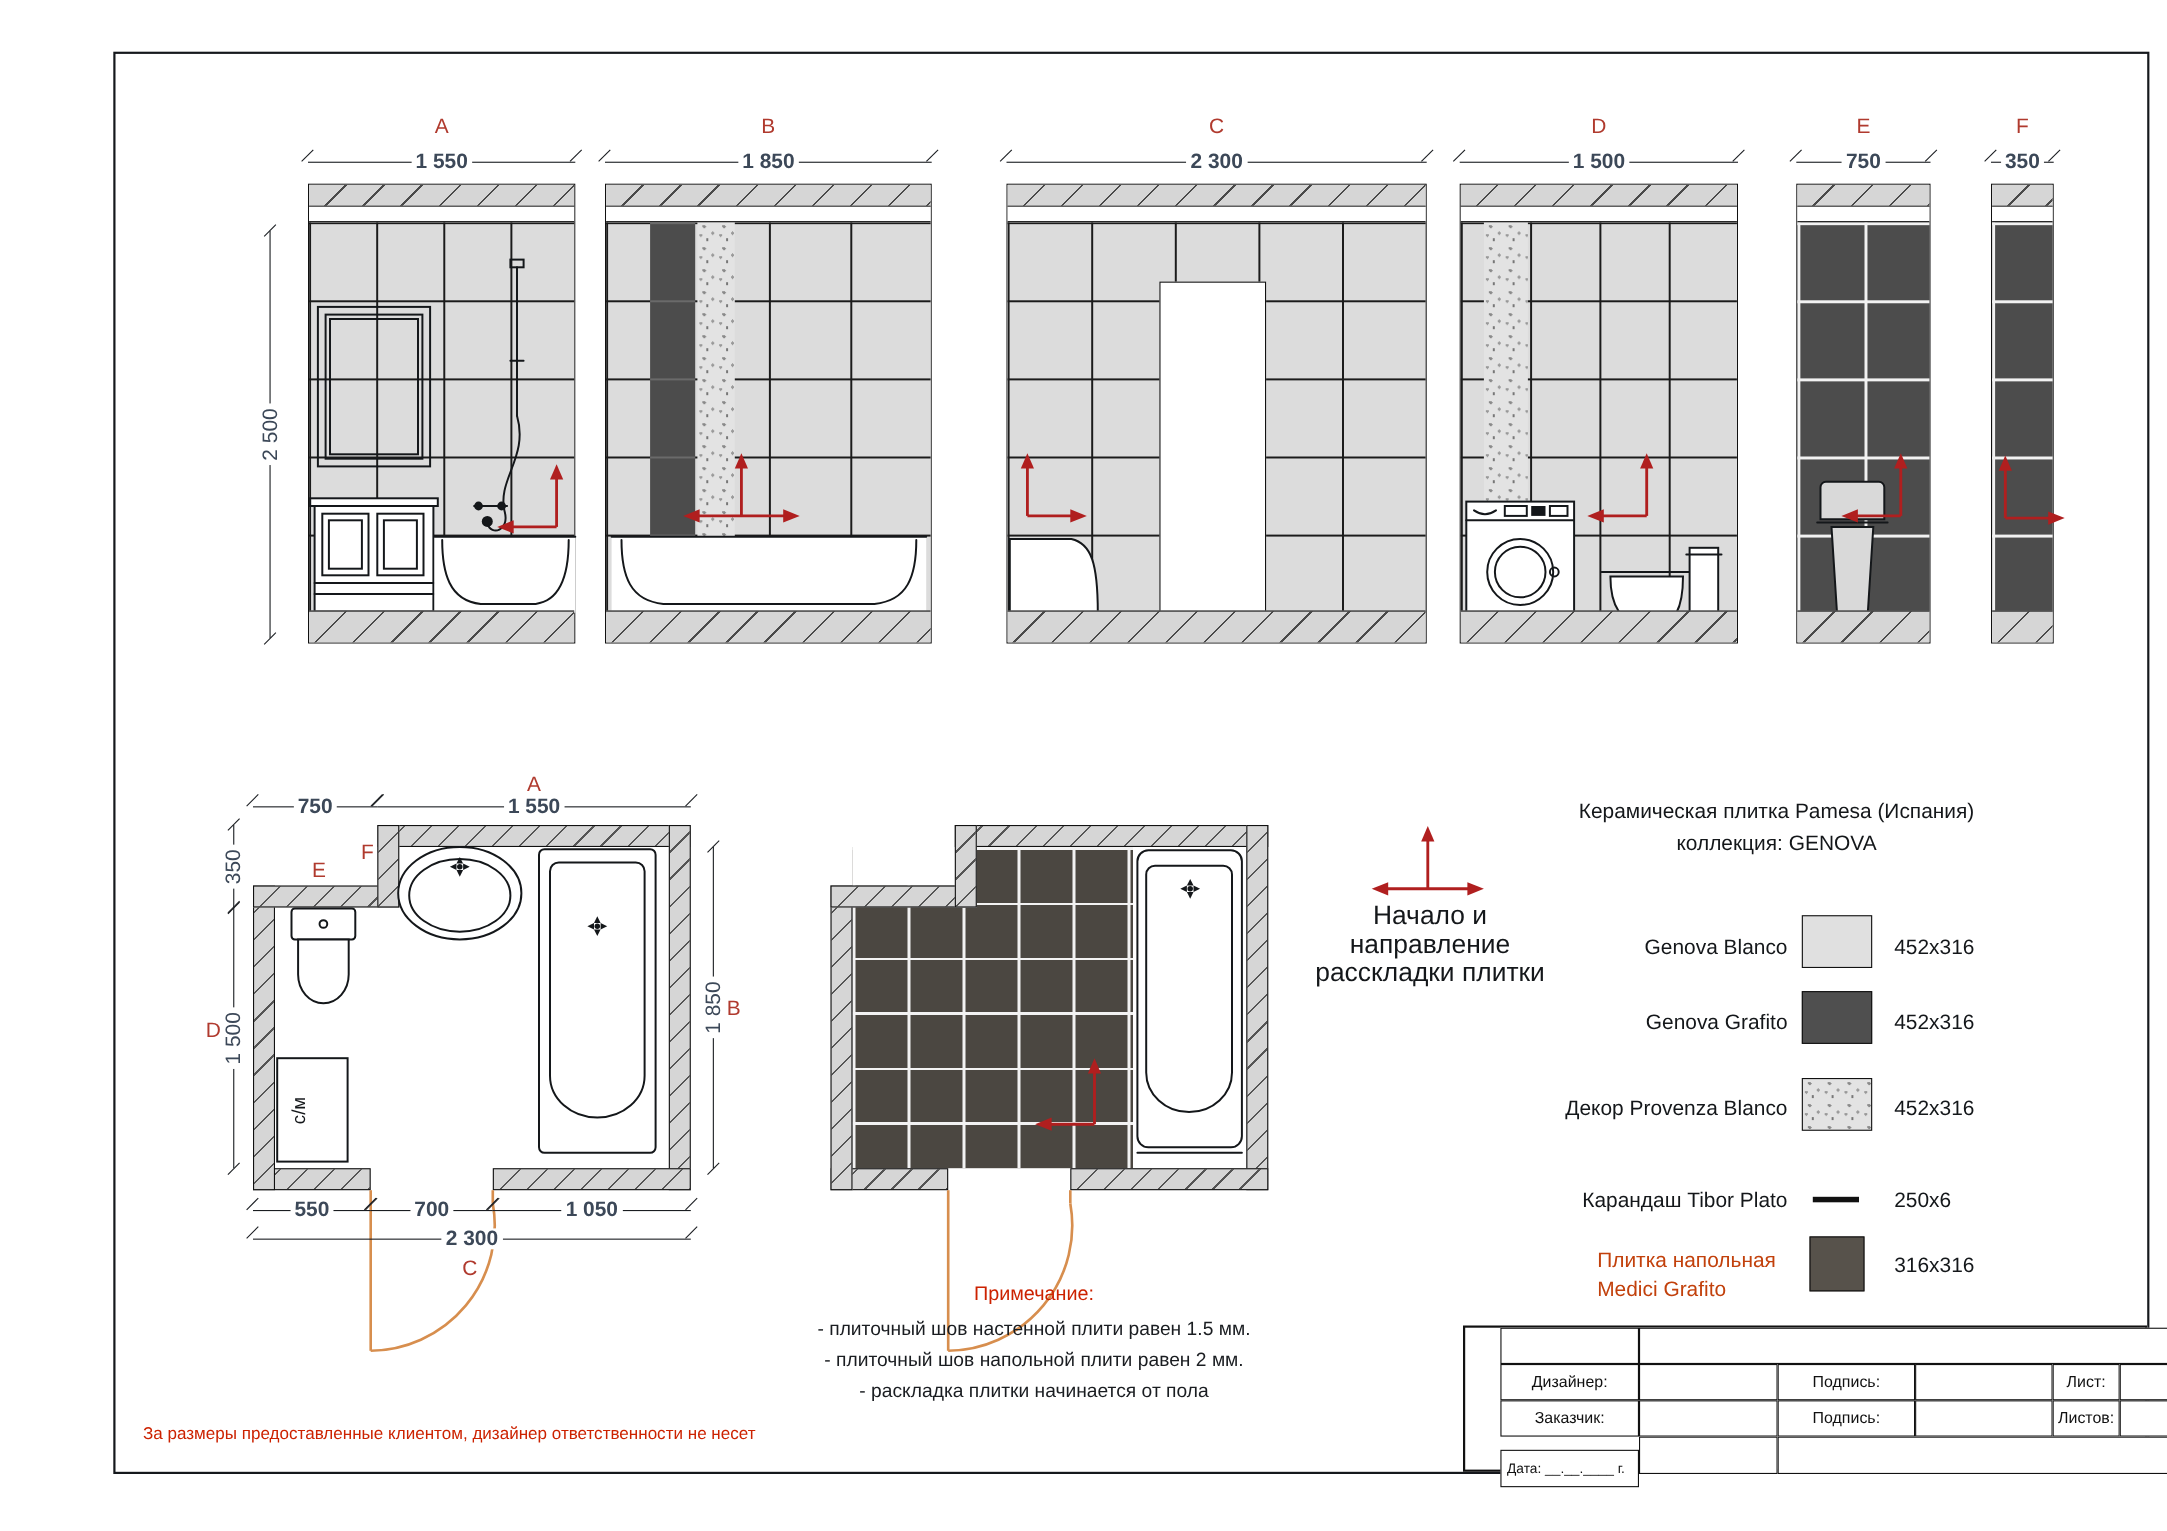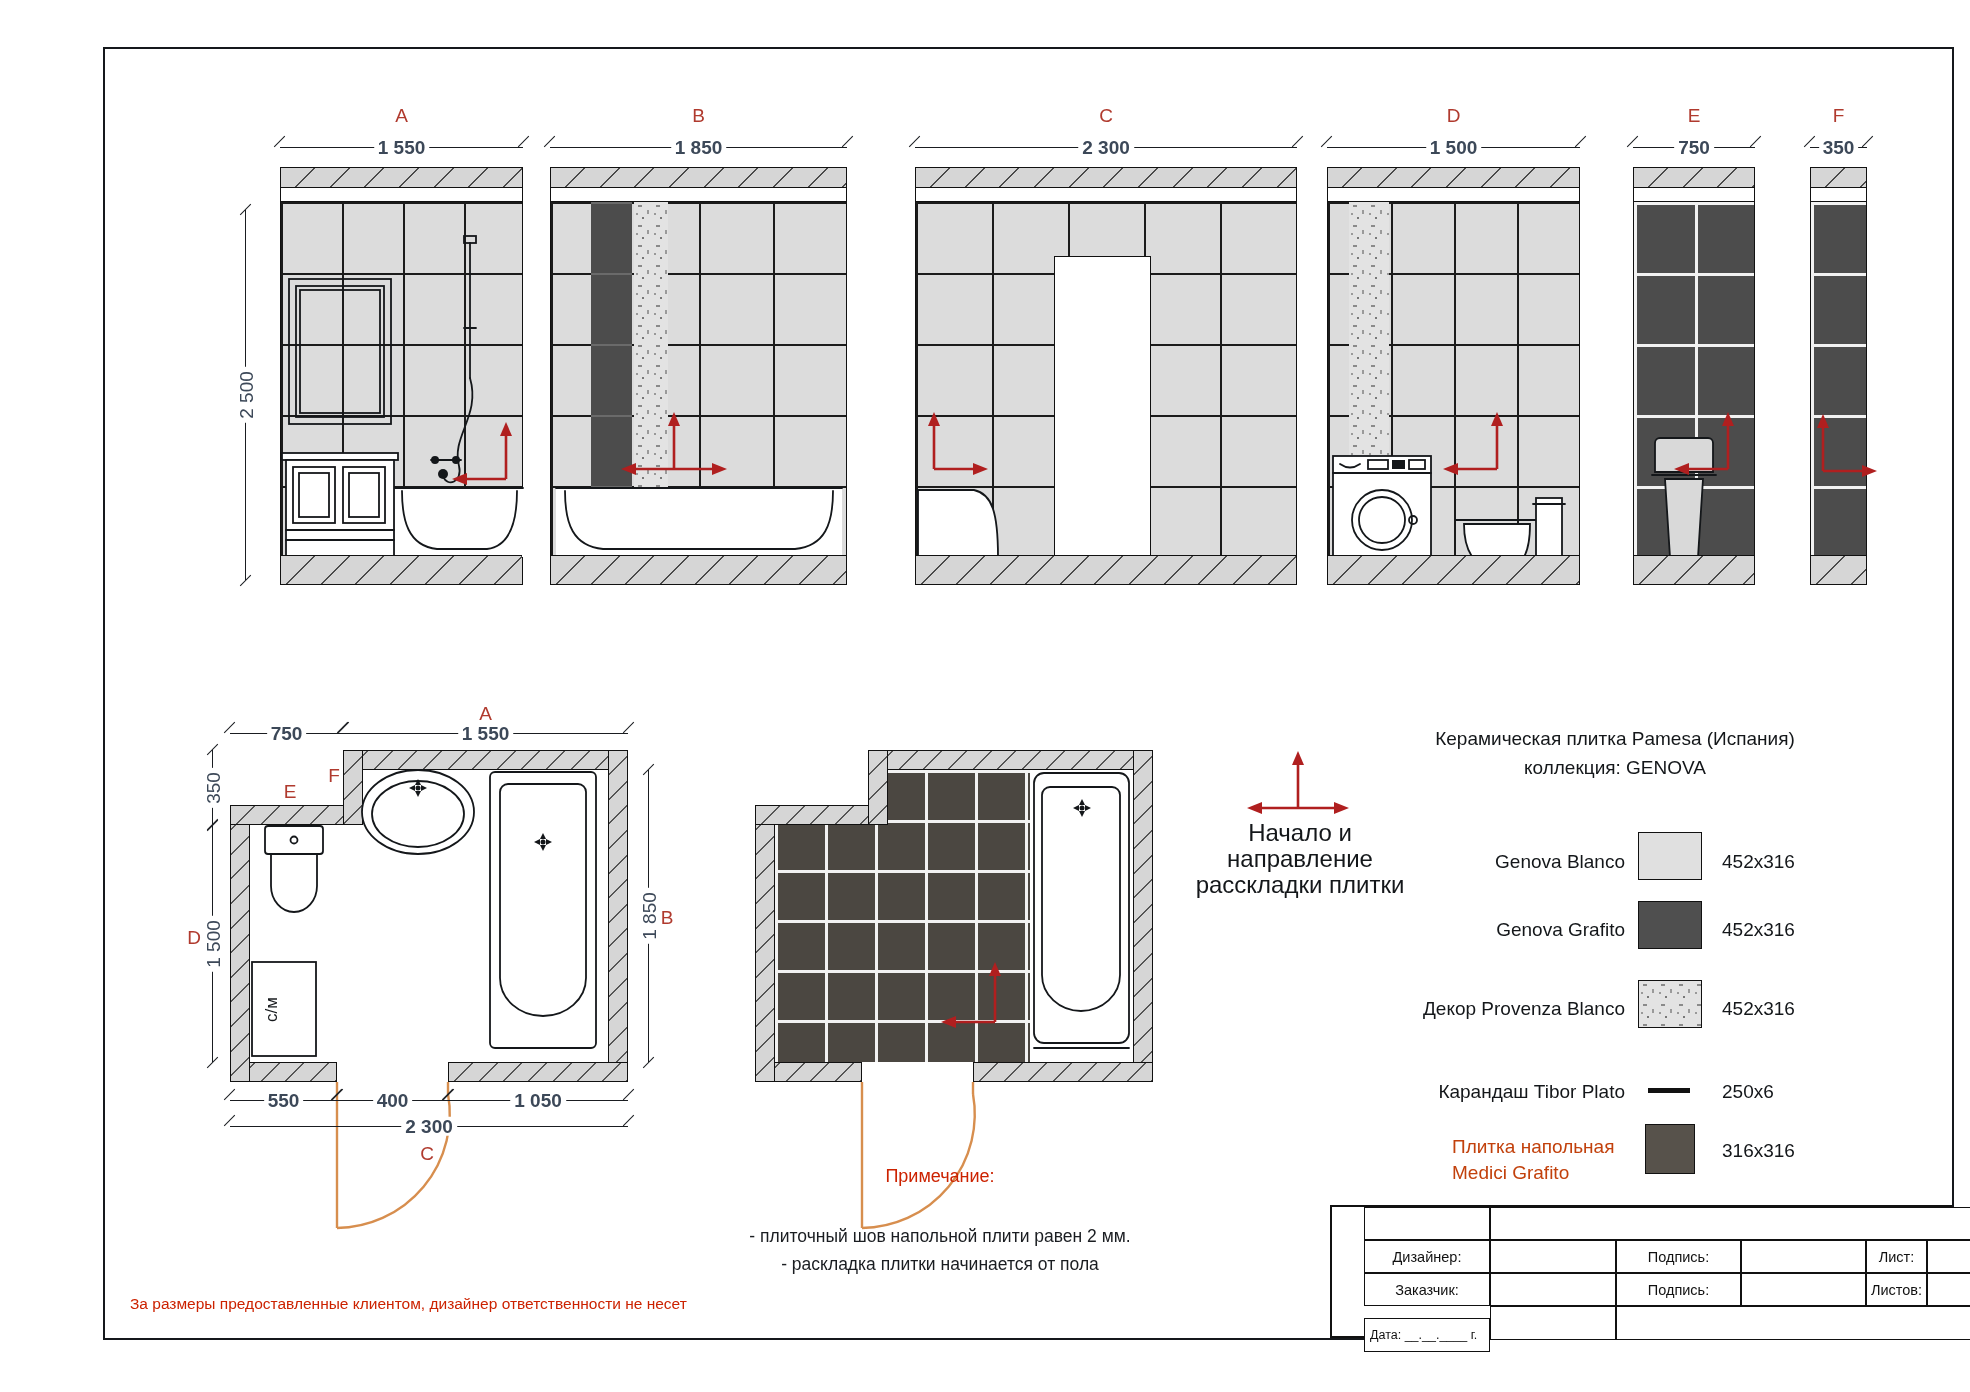--- a/index.html
+++ b/index.html
@@ -360,21 +360,21 @@
       <b>1 850</b>
     </div>
   <div class="hdim" style="left:230px;top:1100px;width:107px">
       <i class="tl"></i>
       <i class="tr"></i>
       <b>550</b>
     </div>
   <div class="hdim" style="left:337px;top:1100px;width:111px">
       <i class="tl"></i>
       <i class="tr"></i>
-      <b>400</b>
+      <b>700</b>
     </div>
   <div class="hdim" style="left:448px;top:1100px;width:180px">
       <i class="tl"></i>
       <i class="tr"></i>
       <b>1 050</b>
     </div>
   <div class="hdim" style="left:230px;top:1126px;width:398px">
       <i class="tl"></i>
       <i class="tr"></i>
       <b>2 300</b>
@@ -447,20 +447,21 @@
 
   <div class="leg-name" style="left:1390px;top:1081px;width:235px">Карандаш Tibor Plato</div>
   <div class="sw-pencil" style="left:1648px;top:1088px;width:42px;height:5px"></div>
   <div class="leg-size" style="left:1722px;top:1081px;width:110px">250x6</div>
 
   <div class="abs" style="left:1452px;top:1134px;width:185px;font-size:19px;line-height:26px;text-align:left;color:#c2410c">Плитка напольная Medici Grafito</div>
   <div class="swatch sw-floor" style="left:1645px;top:1124px;width:50px;height:50px"></div>
   <div class="leg-size" style="left:1722px;top:1140px;width:110px">316x316</div>
 
   <div class="note-h" style="left:790px;top:1166px;width:300px">Примечание:</div>
+  <div class="note-l" style="left:640px;top:1198px;width:600px">- плиточный шов настенной плити равен 1.5 мм.</div>
   <div class="note-l" style="left:640px;top:1226px;width:600px">- плиточный шов напольной плити равен 2 мм.</div>
   <div class="note-l" style="left:640px;top:1254px;width:600px">- раскладка плитки начинается от пола</div>
 
   <div class="disclaimer" style="left:130px;top:1295px">За размеры предоставленные клиентом, дизайнер ответственности не несет</div>
 
   <div id="titleblock">
     <div class="tb-cell" style="left:0;top:0;width:126px;height:33px"></div>
     <div class="tb-cell" style="left:126px;top:0;width:496px;height:33px"></div>
 
     <div class="tb-cell" style="left:0;top:33px;width:126px;height:33px">Дизайнер:</div>

